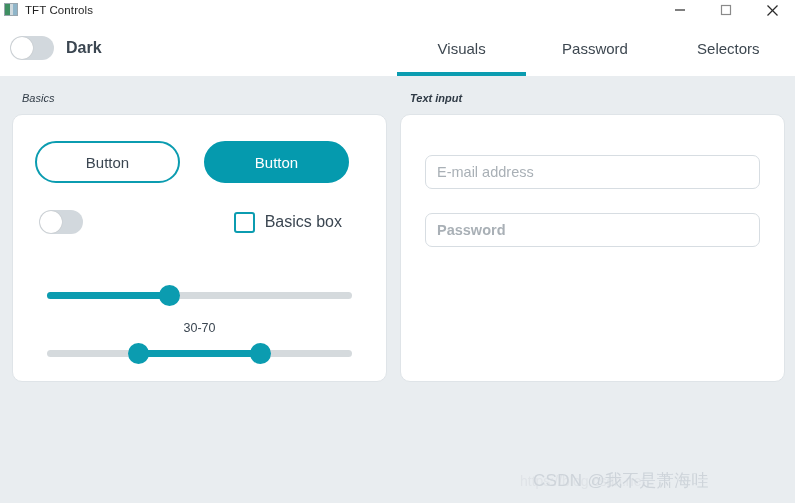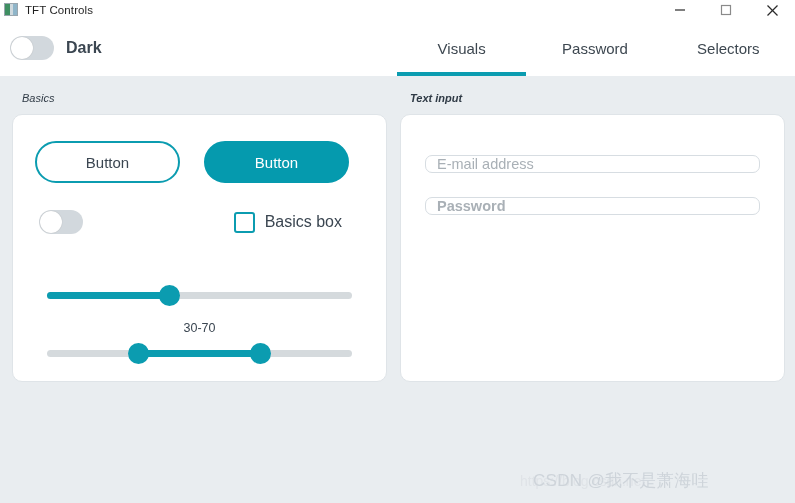--- a/index.html
+++ b/index.html
@@ -292,21 +292,21 @@
     margin-left: -10.5px;
     border-radius: 50%;
     background: #0b9cb0;
     cursor: pointer;
   }
 
   
   .text-input {
     display: block;
     width: 100%;
-    height: 18px;
+    height: 34px;
     border: 1px solid #d7dde2;
     border-radius: 7px;
     background: #ffffff;
     font-family: "Liberation Sans", sans-serif;
     font-size: 14.5px;
     color: #3b4651;
     padding: 0 11px;
     outline: none;
   }
   .text-input::placeholder { color: #a9b0b6; }

